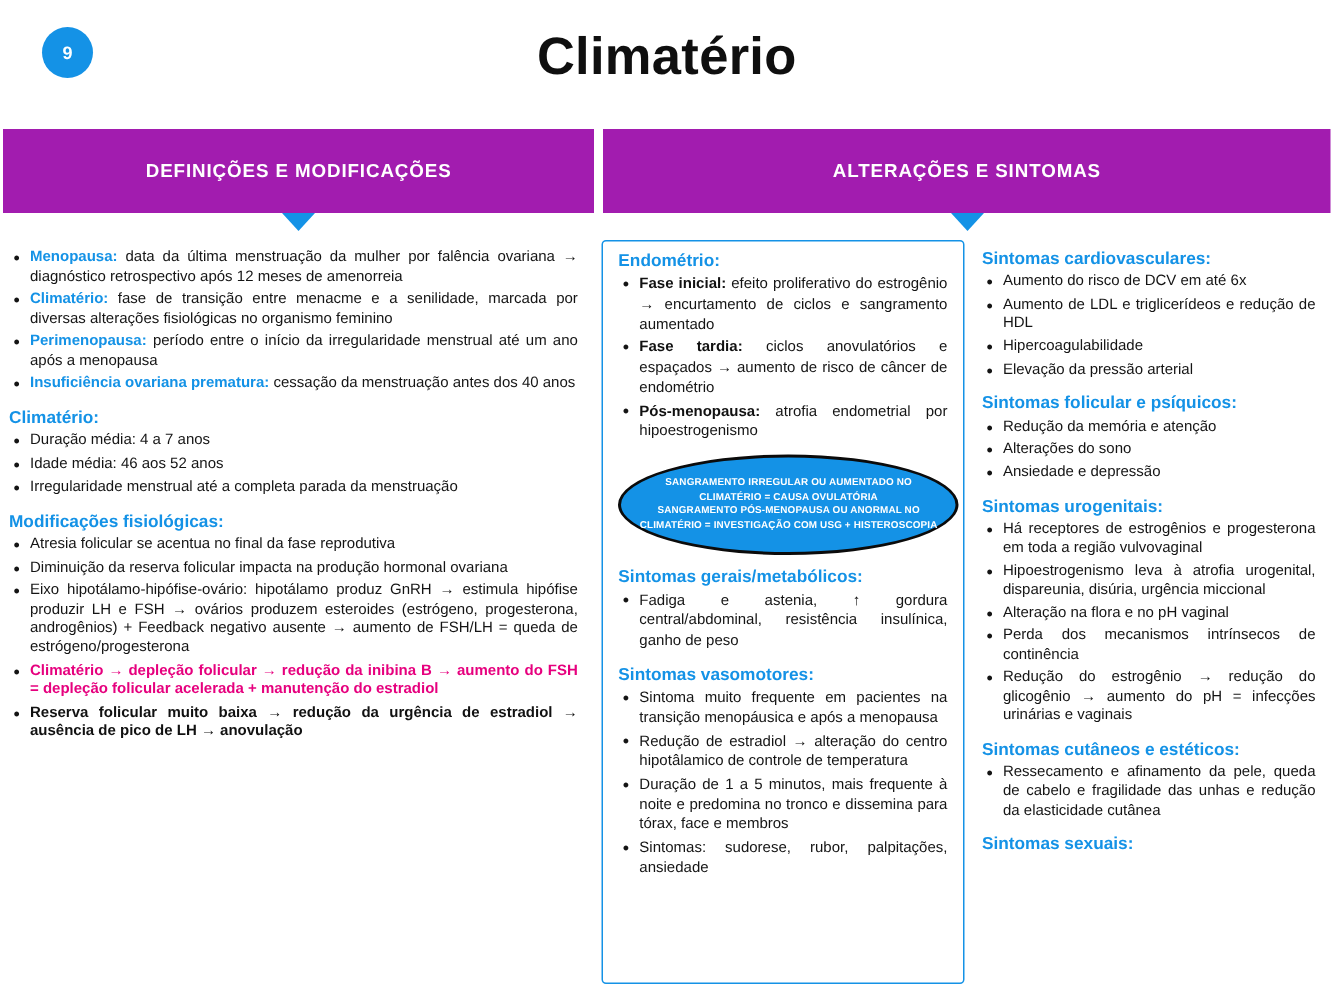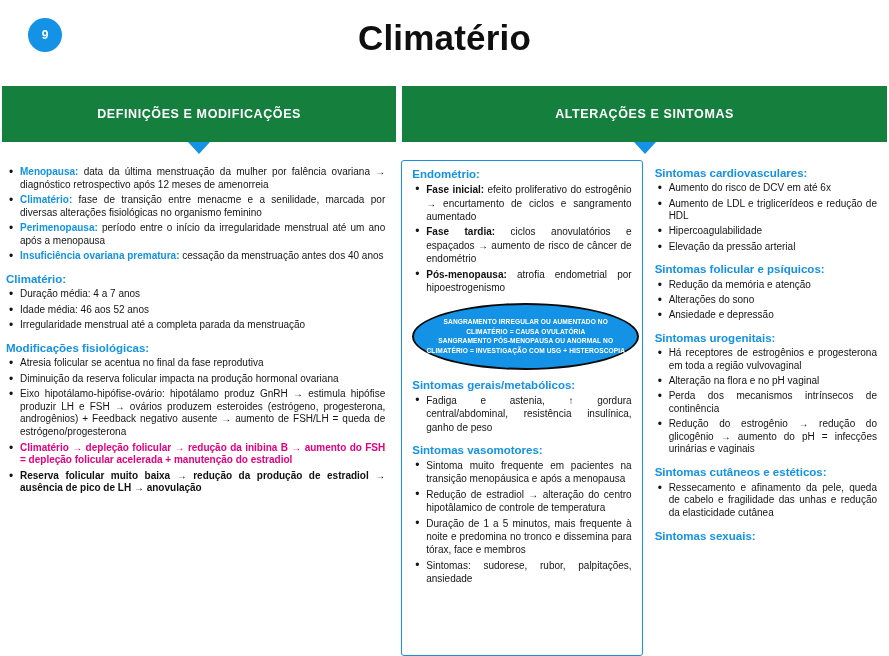--- a/index.html
+++ b/index.html
@@ -44,21 +44,21 @@
   .headers {
     position: absolute;
     top: 86px; left: 0;
     width: 889px;
     height: 56px;
     display: flex;
     gap: 6px;
     padding: 0 2px;
   }
   .header-bar {
-    background: #15803d;
+    background: #a21caf;
     color: #ffffff;
     display: flex;
     align-items: center;
     justify-content: center;
     font-size: 12.5px;
     font-weight: bold;
     letter-spacing: 0.6px;
     position: relative;
   }
   .header-bar.left { width: 396px; margin-left: 0; }
@@ -183,21 +183,21 @@
           <li>Duração média: 4 a 7 anos</li>
           <li>Idade média: 46 aos 52 anos</li>
           <li>Irregularidade menstrual até a completa parada da menstruação</li>
         </ul>
       <div class="sec-title">Modificações fisiológicas:</div>
       <ul>
           <li>Atresia folicular se acentua no final da fase reprodutiva</li>
           <li>Diminuição da reserva folicular impacta na produção hormonal ovariana</li>
           <li>Eixo hipotálamo-hipófise-ovário: hipotálamo produz GnRH → estimula hipófise produzir LH e FSH → ovários produzem esteroides (estrógeno, progesterona, androgênios) + Feedback negativo ausente → aumento de FSH/LH = queda de estrógeno/progesterona</li>
           <li><span class="b-pink">Climatério</span><span class="b-pink"> → depleção folicular → redução da inibina B → aumento do FSH = depleção folicular acelerada + manutenção do estradiol</span></li>
-          <li><span class="b-black">Reserva folicular muito baixa → redução da produção de estradiol → ausência de pico de LH → anovulação</span></li>
+          <li><span class="b-black">Reserva folicular muito baixa → redução da urgência de estradiol → ausência de pico de LH → anovulação</span></li>
         </ul>
     </div>
 
     <div class="col col-2">
       <div class="sec-title">Endométrio:</div>
       <ul>
           <li><span class="b-black">Fase inicial:</span> efeito proliferativo do estrogênio → encurtamento de ciclos e sangramento aumentado</li>
           <li><span class="b-black">Fase tardia:</span> ciclos anovulatórios e espaçados → aumento de risco de câncer de endométrio</li>
           <li><span class="b-black">Pós-menopausa:</span> atrofia endometrial por hipoestrogenismo</li>
         </ul>
@@ -228,20 +228,21 @@
         </ul>
       <div class="sec-title">Sintomas folicular e psíquicos:</div>
       <ul>
           <li>Redução da memória e atenção</li>
           <li>Alterações do sono</li>
           <li>Ansiedade e depressão</li>
         </ul>
       <div class="sec-title">Sintomas urogenitais:</div>
       <ul>
           <li>Há receptores de estrogênios e progesterona em toda a região vulvovaginal</li>
+          <li>Hipoestrogenismo leva à atrofia urogenital, dispareunia, disúria, urgência miccional</li>
           <li>Alteração na flora e no pH vaginal</li>
           <li>Perda dos mecanismos intrínsecos de continência</li>
           <li>Redução do estrogênio → redução do glicogênio → aumento do pH = infecções urinárias e vaginais</li>
         </ul>
       <div class="sec-title">Sintomas cutâneos e estéticos:</div>
       <ul>
           <li>Ressecamento e afinamento da pele, queda de cabelo e fragilidade das unhas e redução da elasticidade cutânea</li>
         </ul>
       <div class="sec-title">Sintomas sexuais:</div>
 

